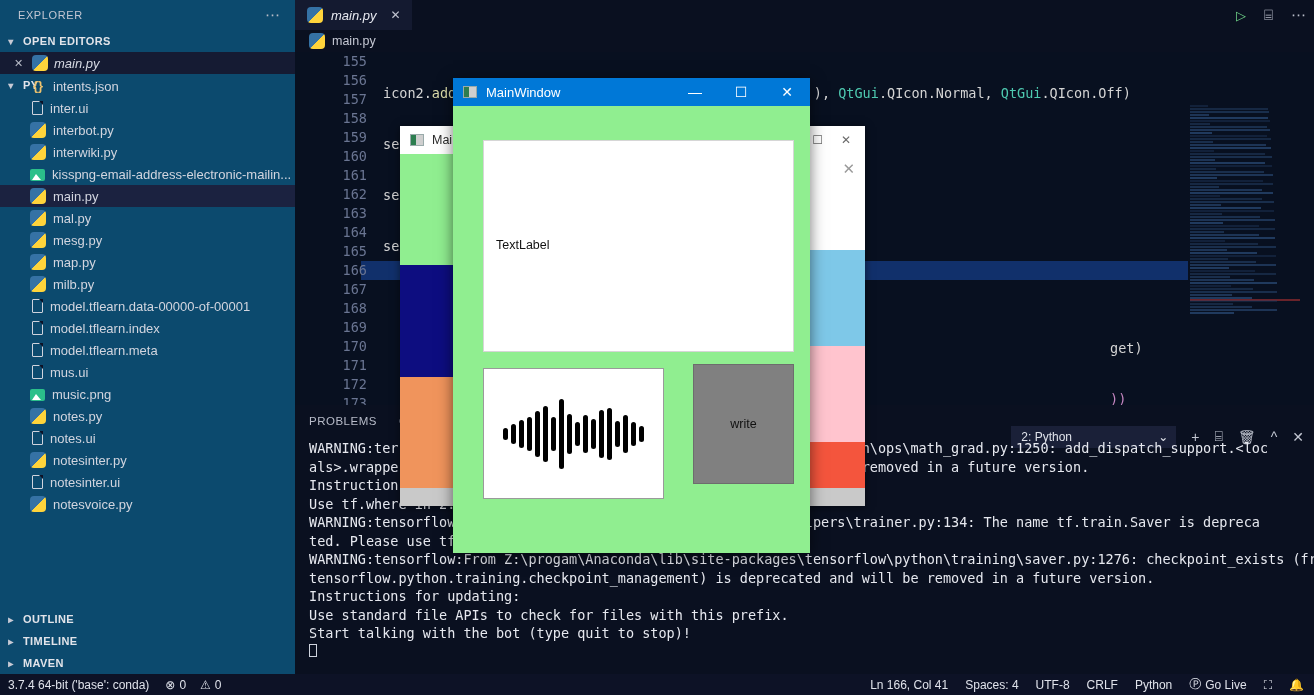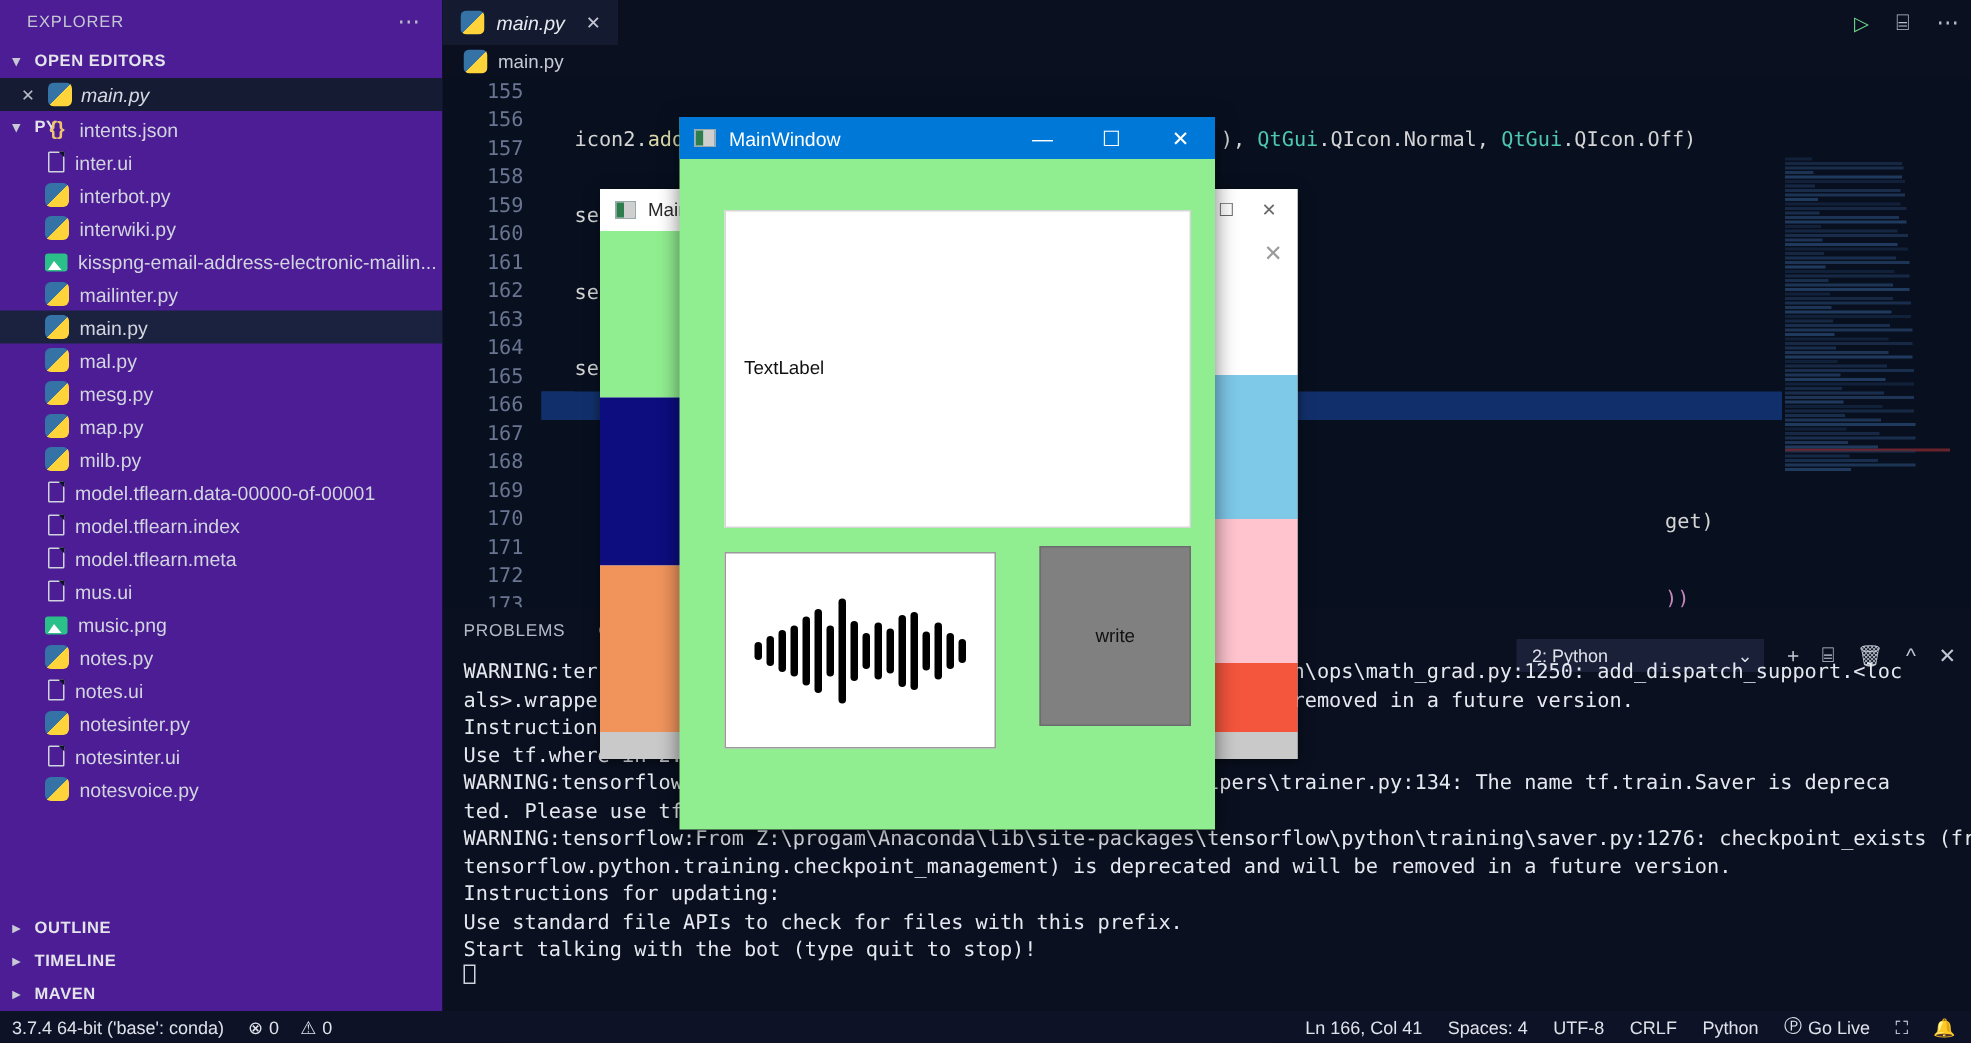--- a/index.html
+++ b/index.html
@@ -9,21 +9,21 @@
     background: #0a0f1e;
     font-family: "Liberation Sans", sans-serif;
     -webkit-font-smoothing: antialiased;
   }
 
   #app { position: relative; width: 1314px; height: 695px; }
 
   
   .sidebar {
     position: absolute; left: 0; top: 0; width: 295px; height: 674px;
-    background: #4c1d95; color: #c8cbd6;
+    background: #0c4a6e; color: #c8cbd6;
   }
   .sidebar-header {
     height: 30px; display: flex; align-items: center; justify-content: space-between;
     padding: 0 14px 0 18px;
     font-size: 11px; letter-spacing: .6px; color: #c4c7d3;
   }
   .sb-dots { font-size: 15px; letter-spacing: 1px; color: #b9bdc9; line-height: 8px; }
 
   .section-row {
     height: 22px; display: flex; align-items: center; gap: 5px;
@@ -102,21 +102,21 @@
   }
   .tab .tabclose { font-style: normal; font-size: 12px; color: #c3c6d2; margin-left: 6px; }
 
   .breadcrumb {
     height: 22px; display: flex; align-items: center; gap: 7px;
     padding-left: 14px; font-size: 12.5px; color: #c6c9d4; background: #0a1020;
   }
 
   .code-wrap { position: absolute; left: 0; right: 0; top: 52px; bottom: 0; overflow: hidden; }
   .gutter {
-    position: absolute; left: 0; top: 0; width: 66px; height: 100%;
+    position: absolute; left: 18px; top: 0; width: 66px; height: 100%;
     text-align: right; font-family: "DejaVu Sans Mono", monospace; font-size: 13.5px;
     color: #6a7592; padding-top: 0;
   }
   .gutter div { height: 19px; line-height: 19px; padding-right: 12px; }
   .code {
     position: absolute; left: 88px; top: 0; right: 0; height: 100%;
     font-family: "DejaVu Sans Mono", monospace; font-size: 13.5px;
     white-space: pre; color: #9cdcfe;
   }
   .code div { height: 19px; line-height: 19px; }
@@ -268,24 +268,20 @@
           <span class="ficon py"></span>
           <span>interbot.py</span>
         </div>
         <div class="file-row">
           <span class="ficon py"></span>
           <span>interwiki.py</span>
         </div>
         <div class="file-row">
           <span class="ficon img"></span>
           <span>kisspng-email-address-electronic-mailin...</span>
-        </div>
-        <div class="file-row">
-          <span class="ficon py"></span>
-          <span>mailinter.py</span>
         </div>
         <div class="file-row selected">
           <span class="ficon py"></span>
           <span>main.py</span>
         </div>
         <div class="file-row">
           <span class="ficon py"></span>
           <span>mal.py</span>
         </div>
         <div class="file-row">

